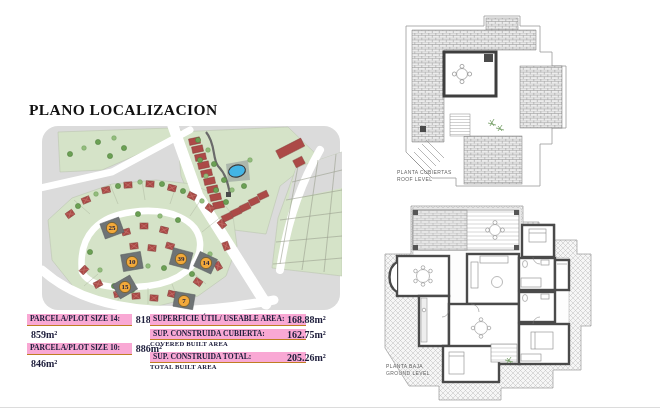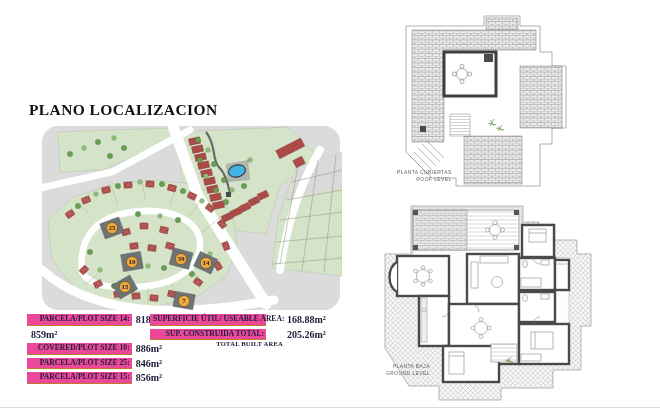--- a/index.html
+++ b/index.html
@@ -1,39 +1,39 @@
 <!DOCTYPE html>
 <html><head>
 <meta charset="utf-8">
 <style>
   html,body{margin:0;padding:0;background:#fff;}
   .page{position:relative;width:660px;height:410px;background:#fff;overflow:hidden;
-        font-family:"Liberation Serif",serif;text-align:right;}
+        font-family:"Liberation Serif",serif;}
   .title{position:absolute;left:29px;top:101px;font-size:15.5px;font-weight:bold;
          color:#111;letter-spacing:.4px;}
   .map-wrap{position:absolute;left:40px;top:124px;width:302px;height:188px;}
   .roof-wrap{position:absolute;left:392px;top:10px;width:186px;height:184px;}
   .ground-wrap{position:absolute;left:383px;top:198px;width:215px;height:204px;}
   .plan-label{position:absolute;font-family:"Liberation Sans",sans-serif;font-size:5px;
               color:#666;letter-spacing:.4px;line-height:7px;text-transform:uppercase;}
   #roof-label{left:397px;top:169px;}
   #ground-label{left:386px;top:363px;}
   
   .ptable{position:absolute;left:27px;top:314px;width:135px;}
   .prow{display:flex;align-items:flex-start;margin-bottom:2.6px;height:12px;}
-  .tag{background:#ec4899;border-bottom:1.5px solid #BF7E22;color:#20203E;
+  .tag{background:#f9a8d4;border-bottom:1.5px solid #BF7E22;color:#20203E;
        font-size:7.6px;font-weight:bold;line-height:10.5px;padding:0 2px 0 3px;
        white-space:nowrap;box-sizing:border-box;}
   .prow .tag{width:128px;}
   .val{color:#20203E;font-size:10px;font-weight:bold;margin-left:4px;line-height:11px;
        white-space:nowrap;}
   .atable{position:absolute;left:150px;top:314px;width:178px;}
   .arow{display:flex;align-items:flex-start;margin-bottom:3px;}
   .acol{width:133px;flex-shrink:0;}
-  .acol .tag{display:block;width:116px;}
+  .acol .tag{display:block;width:156px;}
   .sub{display:block;color:#20203E;font-size:6.6px;font-weight:bold;line-height:8.5px;
        letter-spacing:.2px;}
   .bottom-rule{position:absolute;left:0;top:407px;width:660px;height:1px;background:#DCDCDC;}
   svg{display:block;}
 </style>
 </head>
 <body>
 
 <div class="page">
 
@@ -379,42 +379,44 @@
 
   <div class="ptable">
     <div class="prow">
       <span class="tag">PARCELA/PLOT SIZE 14:</span>
       <span class="val">818m²</span>
       </div>
     <div class="prow">
       <span class="val">859m²</span>
       </div>
     <div class="prow">
-      <span class="tag">COVERED/PLOT SIZE 10:</span>
+      <span class="tag">PARCELA/PLOT SIZE 10:</span>
       <span class="val">886m²</span>
       </div>
     <div class="prow">
-      <span class="tag">PARCELA/PLOT SIZE 25:</span>
       <span class="val">846m²</span>
-      </div>
-    <div class="prow">
-      <span class="tag">PARCELA/PLOT SIZE 15:</span>
-      <span class="val">856m²</span>
       </div>
   </div>
 
   <div class="atable">
     <div class="arow">
       <span class="acol">
           <span class="tag">SUPERFICIE ÚTIL/ USEABLE AREA:</span>
         </span>
       <span class="val">168.88m²</span>
       </div>
     <div class="arow">
       <span class="acol">
+        <span class="tag">SUP. CONSTRUIDA CUBIERTA:</span>
+        <span class="sub">COVERED BUILT AREA</span>
+        </span>
+      <span class="val">162.75m²</span>
+      </div>
+    <div class="arow">
+      <span class="acol">
         <span class="tag">SUP. CONSTRUIDA TOTAL:</span>
         <span class="sub">TOTAL BUILT AREA</span>
         </span>
       <span class="val">205.26m²</span>
       </div>
   </div>
 
   <div class="bottom-rule"></div>
 </div>
 

